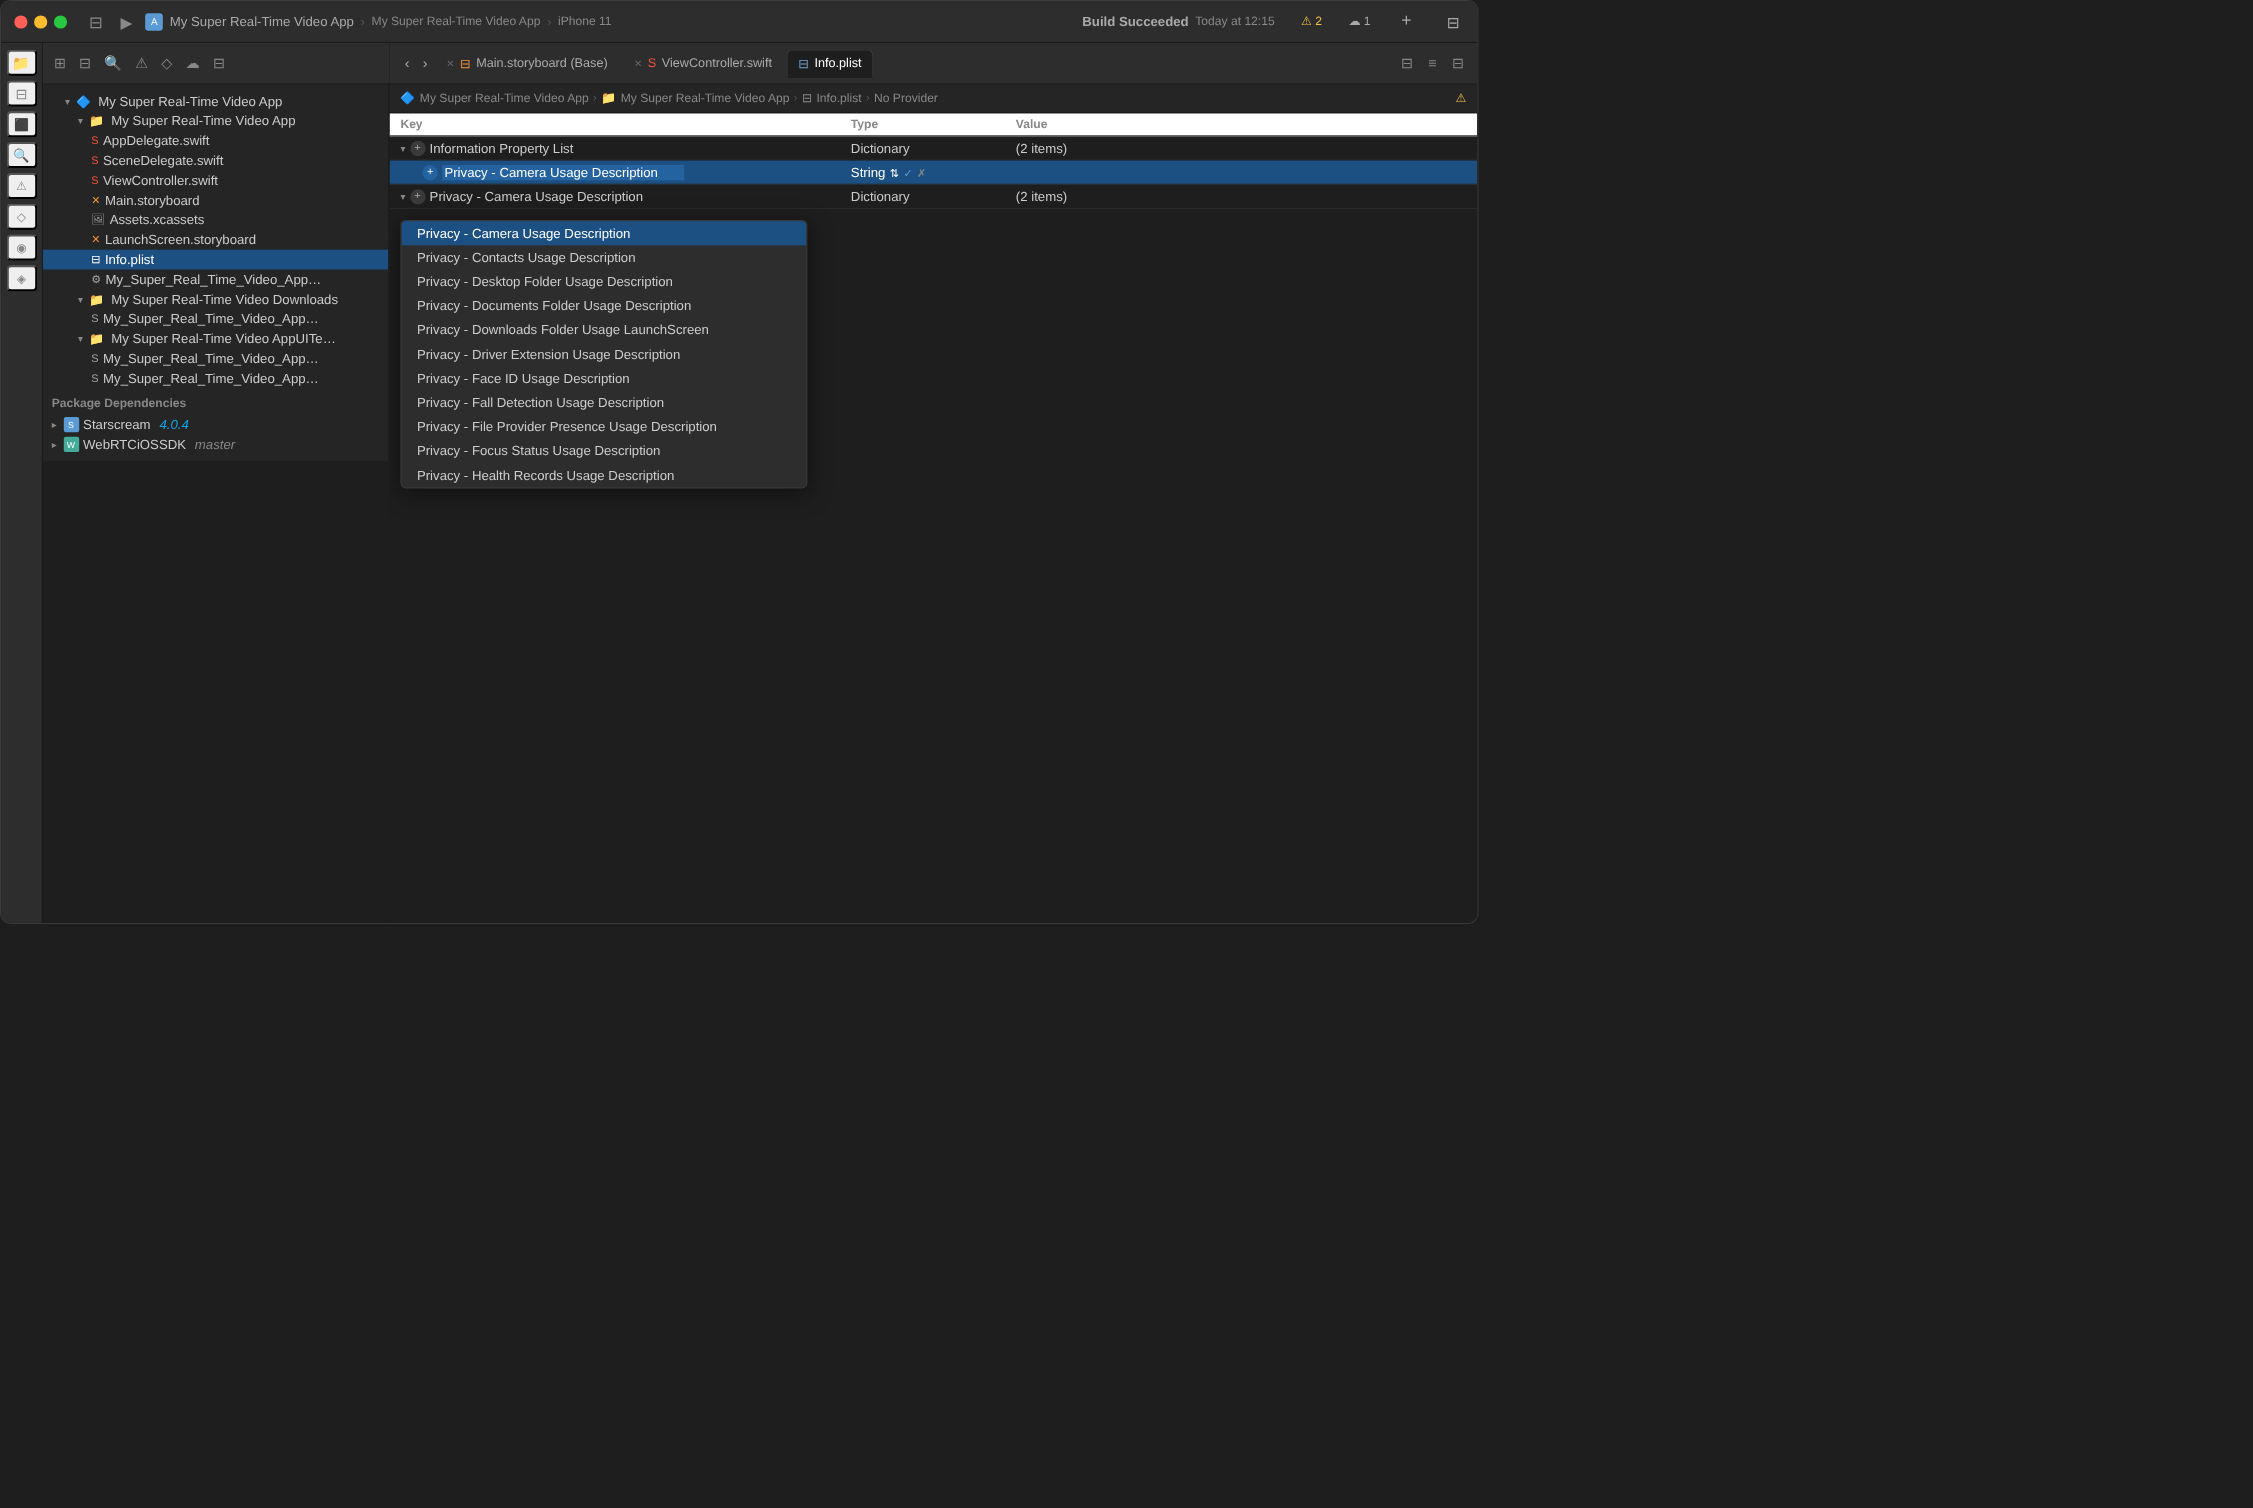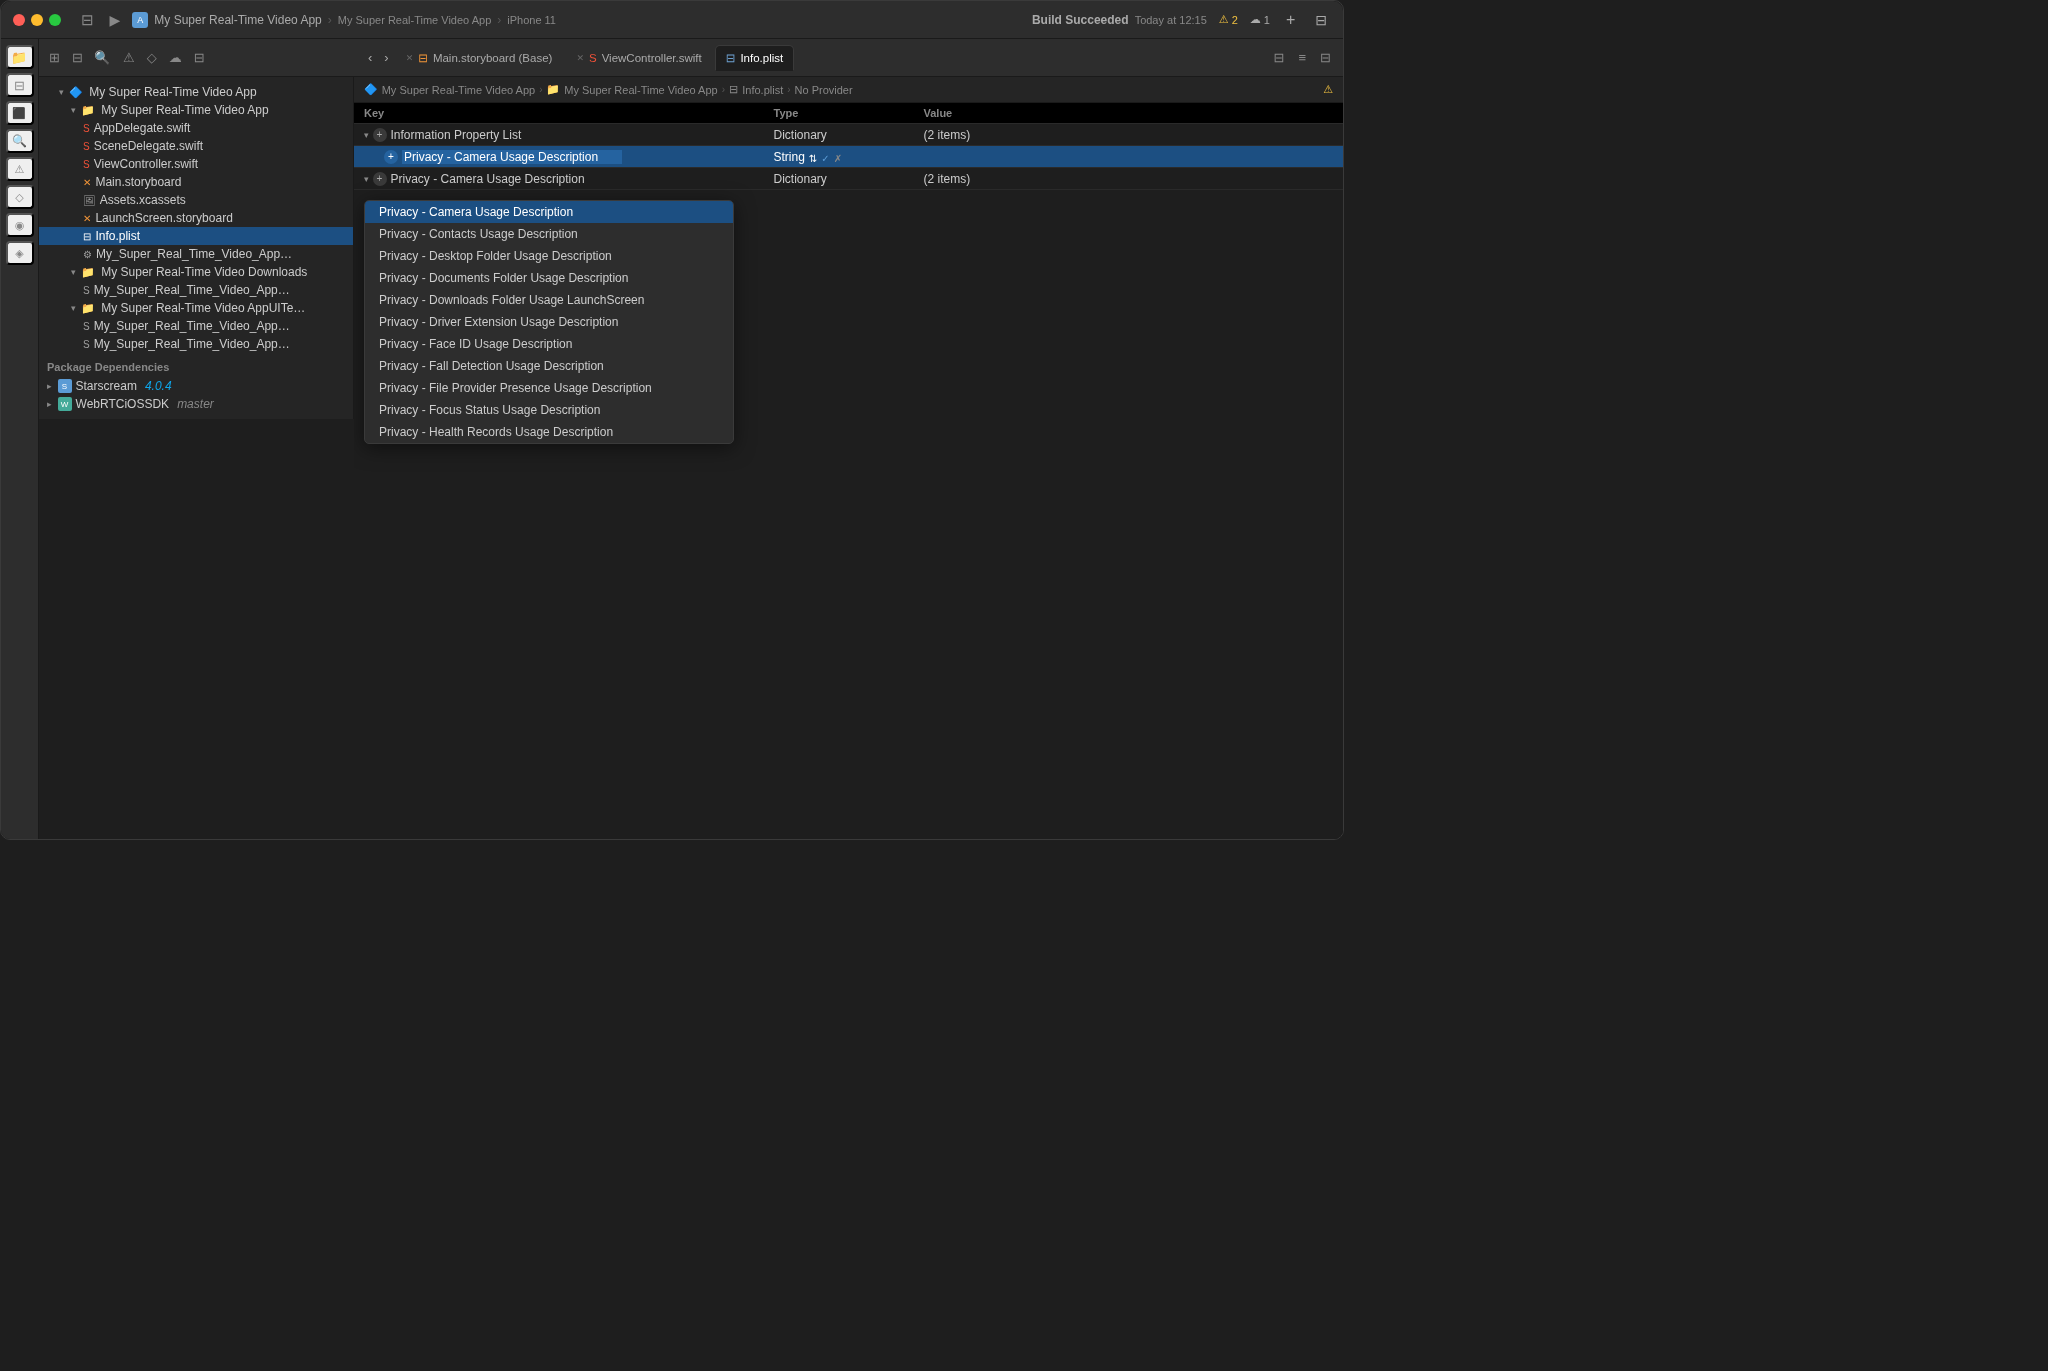--- a/index.html
+++ b/index.html
@@ -54,21 +54,21 @@
       border-radius: 3px;
       display: flex;
       align-items: center;
       justify-content: center;
       font-size: 9px;
       color: white;
     }
     .titlebar-right {
       display: flex;
       align-items: center;
-      gap: 12px;
+      gap: 24px;
       color: #aaa;
       font-size: 12px;
     }
     .build-status {
       display: flex;
       align-items: center;
       gap: 6px;
     }
     .warning-badge {
       display: flex;
@@ -222,21 +222,21 @@
     .plist-editor {
       flex: 1;
       overflow-y: auto;
       background: #1e1e1e;
       position: relative;
     }
     .plist-header {
       display: grid;
       grid-template-columns: 1fr 150px 1fr;
       padding: 4px 10px;
-      background: #000000;
+      background: #ffffff;
       border-bottom: 1px solid #2a2a2a;
       font-size: 11px;
       font-weight: 600;
       color: #888;
     }
     .plist-row {
       display: grid;
       grid-template-columns: 1fr 150px 1fr;
       padding: 3px 10px;
       border-bottom: 1px solid #2a2a2a;

